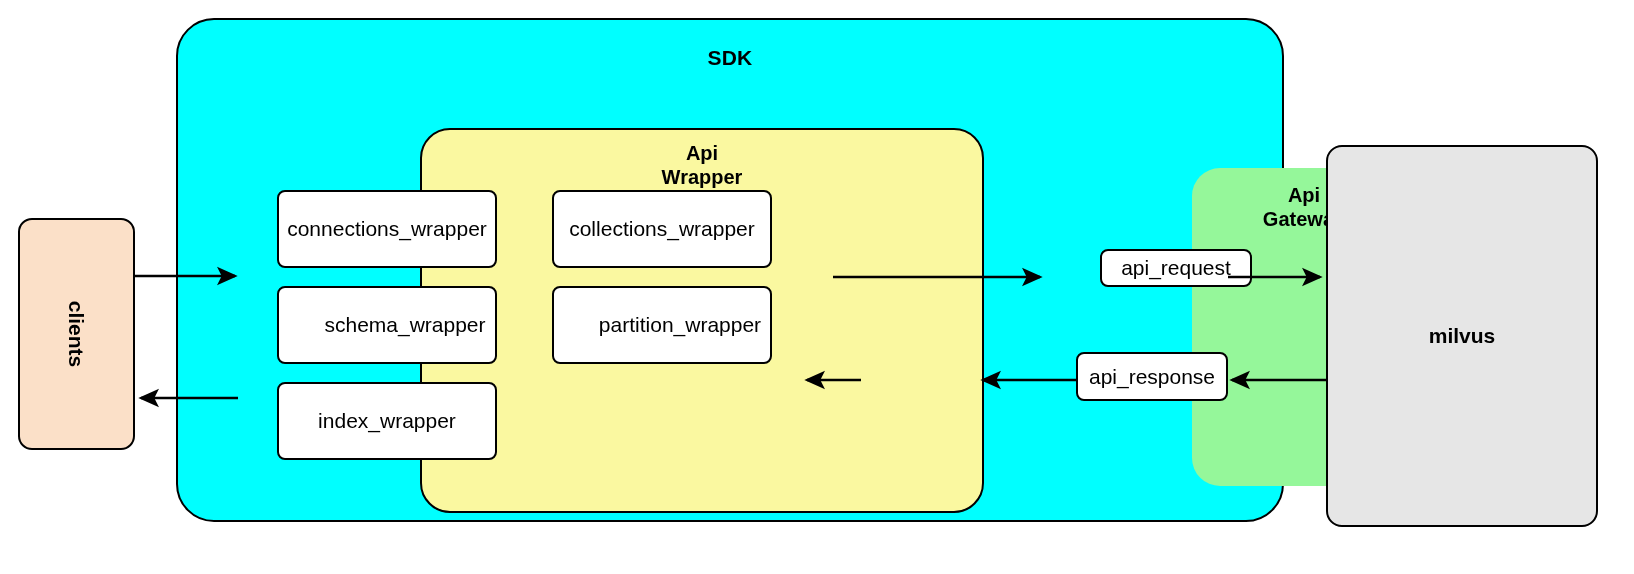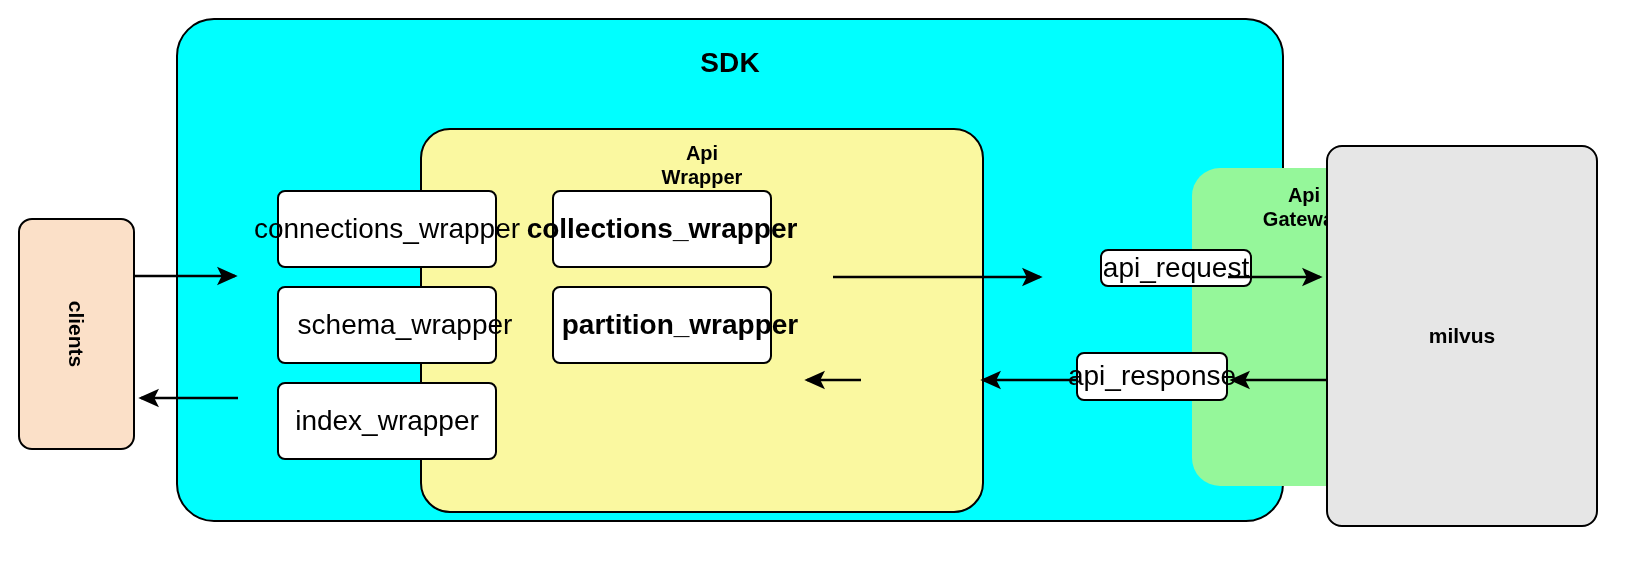--- a/index.html
+++ b/index.html
@@ -43,21 +43,21 @@
   #sdk-box {
     left: 176px;
     top: 18px;
     width: 1108px;
     height: 504px;
     background: #00ffff;
     border-radius: 38px;
   }
   #sdk-box > .container-label {
     top: 26px;
-    font-size: 28px;
+    font-size: 21px;
     letter-spacing: 0.2px;
   }
   #api-wrapper-box {
     left: 242px;
     top: 108px;
     width: 564px;
     height: 385px;
     background: #faf8a0;
     border-radius: 30px;
   }
@@ -74,30 +74,30 @@
     border: none;
     border-radius: 28px;
   }
   #api-gateway-box > .container-label {
     top: 16px;
     font-size: 20px;
   }
   .leaf {
     background: #ffffff;
     border-radius: 8px;
-    font-size: 28px;
+    font-size: 21px;
     line-height: 1.1;
     text-align: center;
   }
   .wrap-cell {
     width: 220px;
     height: 78px;
   }
   .col-a { left: 277px; }
-  .col-b { left: 552px; font-weight: bold; }
+  .col-b { left: 552px; }
   .row-1 { top: 190px; }
   .row-2 { top: 286px; padding-left: 36px; }
   .row-3 { top: 382px; }
 
   #api-request-box {
     left: 1076px;
     top: 249px;
     width: 152px;
     height: 38px;
     margin-left: 24px;

